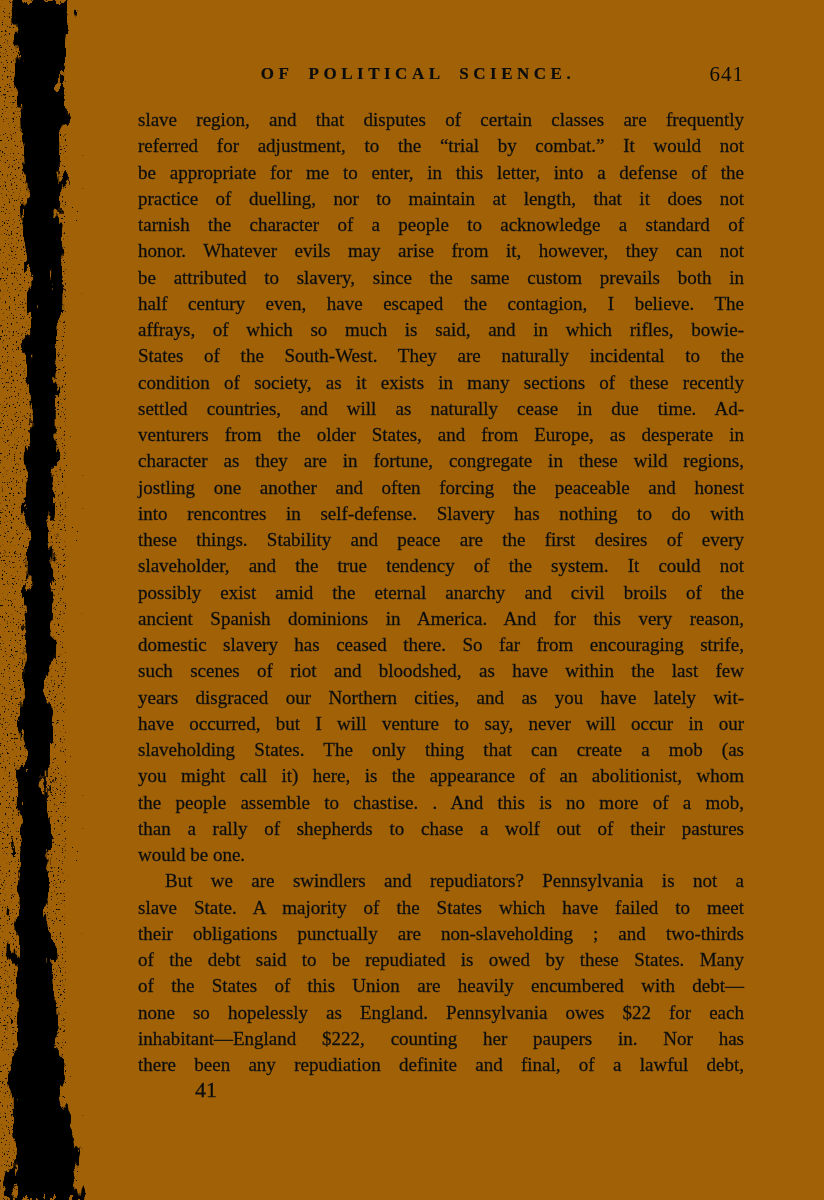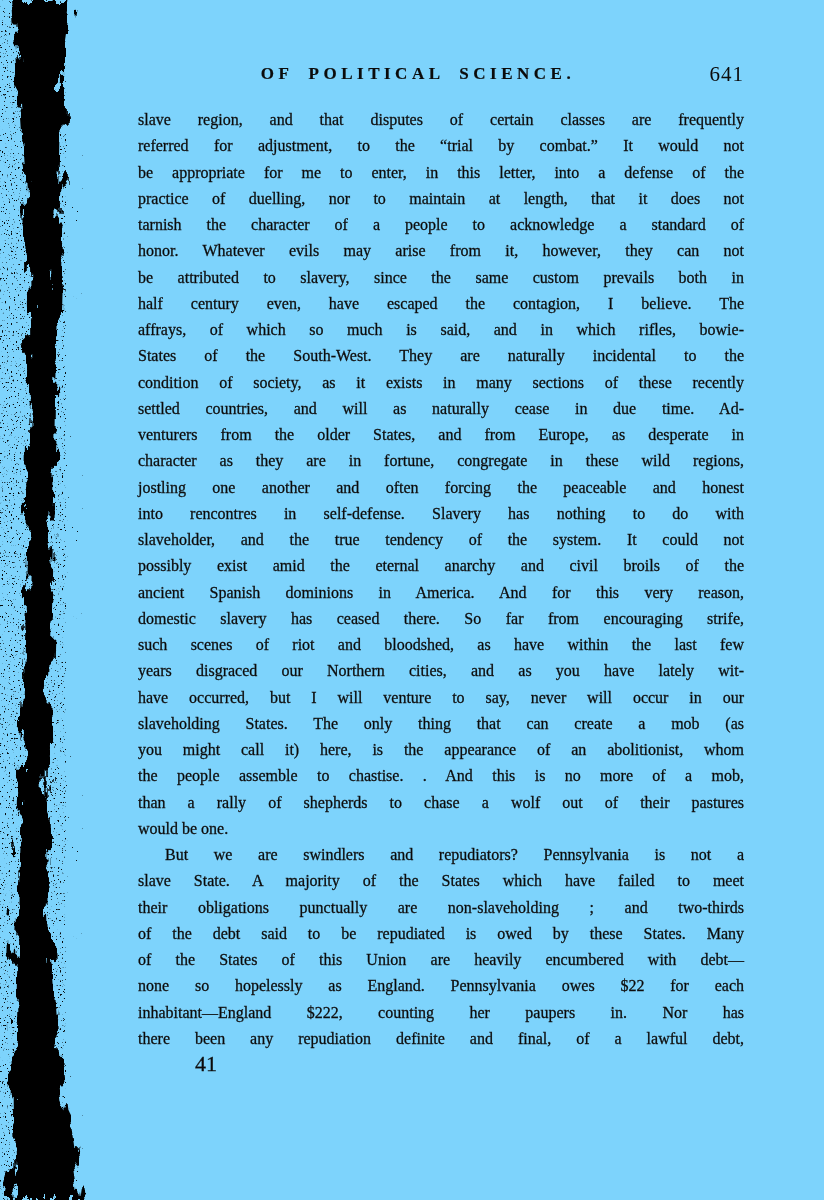--- a/index.html
+++ b/index.html
@@ -4,21 +4,21 @@
 <style>
   html, body {
     margin: 0;
     padding: 0;
     background: #ffffff;
   }
   .page {
     position: relative;
     width: 824px;
     height: 1200px;
-    background: #7dd3fc;
+    background: #a16207;
     overflow: hidden;
     font-family: "Liberation Serif", "DejaVu Serif", serif;
     color: #0b0b0b;
   }
   .binding {
     position: absolute;
     left: 0;
     top: 0;
     width: 100px;
     height: 1200px;
@@ -53,21 +53,21 @@
   }
   .text-body {
     position: absolute;
     left: 138px;
     top: 107px;
     width: 606px;
   }
   .line {
     height: 26.26px;
     line-height: 26.26px;
-    font-size: 16px;
+    font-size: 19px;
     -webkit-text-stroke: 0.3px #161616;
     overflow: visible;
   }
   .line.j {
     text-align: justify;
     text-align-last: justify;
   }
   .line.indent {
     text-indent: 27px;
   }
@@ -121,20 +121,21 @@
       <div class="line j">be attributed to slavery, since the same custom prevails both in</div>
       <div class="line j">half century even, have escaped the contagion, I believe.  The</div>
       <div class="line j">affrays, of which so much is said, and in which rifles, bowie-</div>
       <div class="line j">States of the South-West.  They are naturally incidental to the</div>
       <div class="line j">condition of society, as it exists in many sections of these recently</div>
       <div class="line j">settled countries, and will as naturally cease in due time.  Ad-</div>
       <div class="line j">venturers from the older States, and from Europe, as desperate in</div>
       <div class="line j">character as they are in fortune, congregate in these wild regions,</div>
       <div class="line j">jostling one another and often forcing the peaceable and honest</div>
       <div class="line j">into rencontres in self-defense.  Slavery has nothing to do with</div>
+      <div class="line j">these things.  Stability and peace are the first desires of every</div>
       <div class="line j">slaveholder, and the true tendency of the system.  It could not</div>
       <div class="line j">possibly exist amid the eternal anarchy and civil broils of the</div>
       <div class="line j">ancient Spanish dominions in America.  And for this very reason,</div>
       <div class="line j">domestic slavery has ceased there.  So far from encouraging strife,</div>
       <div class="line j">such scenes of riot and bloodshed, as have within the last few</div>
       <div class="line j">years disgraced our Northern cities, and as you have lately wit-</div>
       <div class="line j">have occurred, but I will venture to say, never will occur in our</div>
       <div class="line j">slaveholding States.  The only thing that can create a mob (as</div>
       <div class="line j">you might call it) here, is the appearance of an abolitionist, whom</div>
       <div class="line j">the people assemble to chastise. . And this is no more of a mob,</div>

